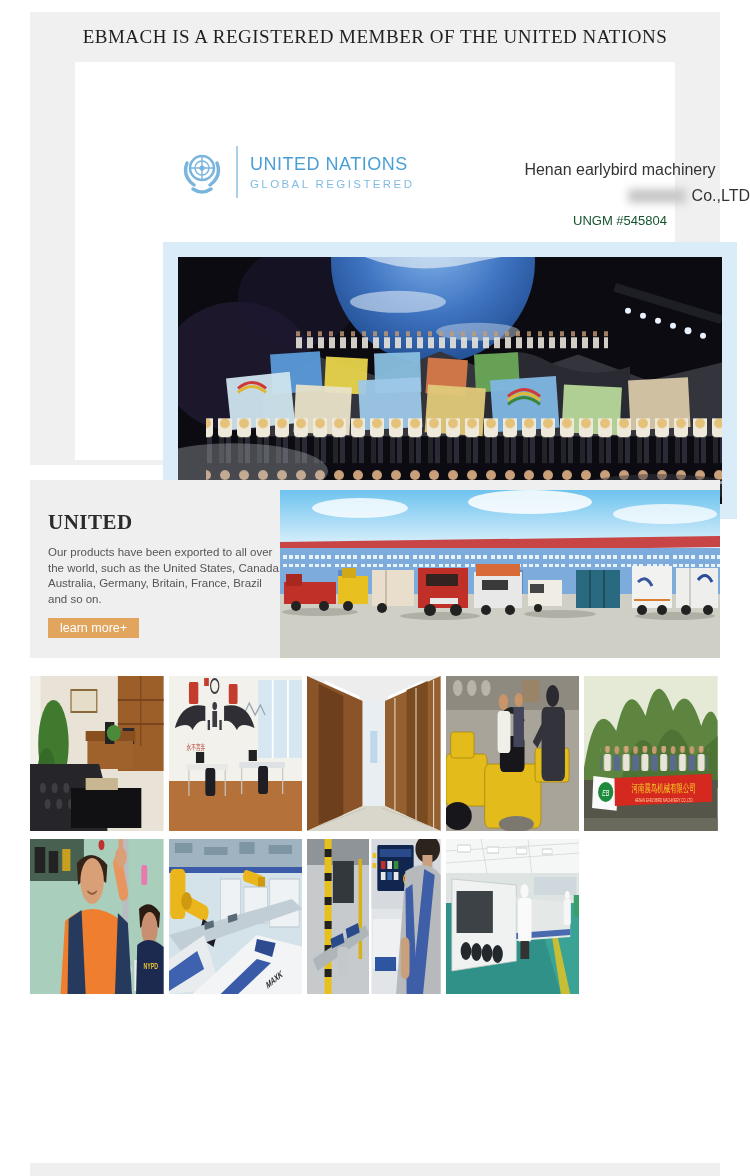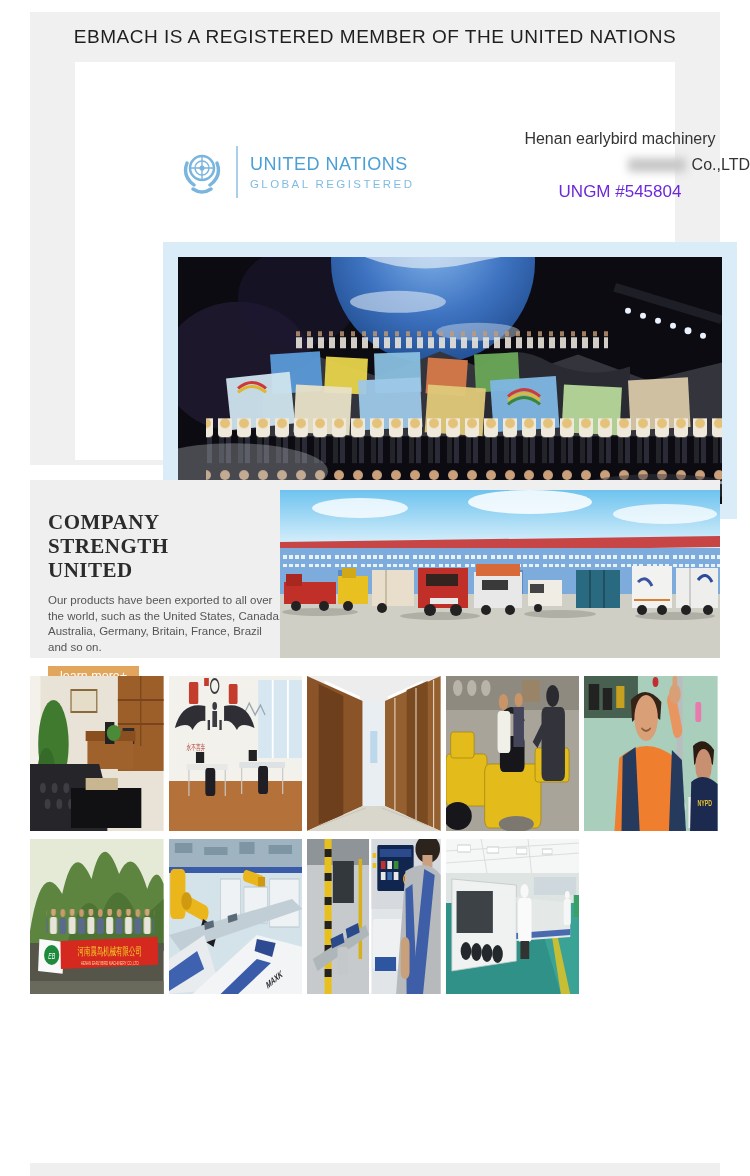--- a/index.html
+++ b/index.html
@@ -2,32 +2,32 @@
 <html><head>
 <meta charset="utf-8">
 <style>
   html,body{margin:0;padding:0;background:#ffffff;}
   body{width:750px;height:1176px;position:relative;overflow:hidden;
        font-family:"Liberation Sans", sans-serif;color:#222;}
   .abs{position:absolute;}
   
   .top-band{left:30px;top:12px;width:690px;height:453px;background:#f0f0f0;}
   .page-title{left:30px;top:26px;width:690px;text-align:center;
-      font-family:Liberation Sans, sans-serif;font-size:19px;letter-spacing:.5px;color:#1f1f1f;}
+      font-family:Liberation Serif, serif;font-size:19px;letter-spacing:.5px;color:#1f1f1f;}
   .ungm-card{left:75px;top:62px;width:600px;height:398px;background:#ffffff;}
   .brand{left:105px;top:84px;display:flex;align-items:center;gap:12px;}
   .brand .emblem{width:44px;height:48px;}
   .brand .divider{width:2px;height:52px;background:#a9cfe9;}
   .brand-line1{font-size:18px;font-weight:400;color:#4a9fd6;letter-spacing:.5px;}
   .brand-line2{font-size:11.5px;color:#80bce2;letter-spacing:2.4px;margin-top:3px;}
-  .company{left:415px;top:68px;width:260px;text-align:center;color:#333;}
+  .company{left:415px;top:99px;width:260px;text-align:center;color:#333;}
   .company .l1{font-size:16px;}
   .company .l2{font-size:16px;margin-top:8px;display:flex;align-items:center;justify-content:flex-end;gap:6px;}
   .blur-patch{display:inline-block;width:58px;height:14px;background:#c6c6c6;border-radius:2px;filter:blur(4px);}
-  .company .l3{font-size:17px;color:#6d28d9;margin-top:8px;}
+  .company .l3{font-size:13px;color:#14532d;margin-top:8px;}
   .photo-frame{left:88px;top:180px;width:574px;height:277px;background:#d9ecf8;}
   .photo-frame svg{position:absolute;left:15px;top:15px;width:544px;height:247px;}
   
   .strength{left:30px;top:480px;width:690px;height:178px;background:#efefef;}
   .strength-text{left:18px;top:30px;width:235px;position:absolute;}
   .strength-h{font-family:"Liberation Serif", serif;font-size:21px;font-weight:bold;
       color:#2b2b2b;line-height:1.15;letter-spacing:.5px;}
   .strength-p{font-size:11.5px;color:#555;line-height:1.35;margin-top:11px;}
   .learn-btn{display:inline-block;margin-top:11px;background:#e2a55e;color:#ffffff;
       font-size:12.5px;padding:3px 12px;border:none;cursor:pointer;}
@@ -139,21 +139,20 @@
       <rect y="228" width="544" height="20" fill="#0e0e13"></rect>
       <ellipse cx="55" cy="215" rx="95" ry="28" fill="#b8bcc4" opacity="0.35"></ellipse>
       <ellipse cx="480" cy="232" rx="80" ry="14" fill="#3a3a44" opacity="0.5"></ellipse>
     </svg>
   </div>
 </div>
 
 <div class="abs strength">
   <div class="strength-text">
     <div class="strength-h">
-      <div>COMPANY STRENGTH</div>
       <div>UNITED</div>
     </div>
     <div class="strength-p">Our products have been exported to all over the world, such as the United States, Canada, Australia, Germany, Britain, France, Brazil and so on.</div>
     <button class="learn-btn">learn more+</button>
   </div>
 
   <div class="truck-photo">
     <svg viewBox="0 0 440 168" preserveAspectRatio="none">
       <defs>
         <linearGradient id="sky" x1="0" y1="0" x2="0" y2="1">
@@ -365,49 +364,20 @@
       <circle cx="124" cy="24" r="7" fill="#c89468"></circle>
         <rect x="115" y="31" width="18" height="40" fill="#44445a"></rect>
       <circle cx="182" cy="20" r="11" fill="#2a2a30"></circle>
         <rect x="163" y="31" width="40" height="74" rx="7" fill="#33333b"></rect>
       <polygon points="163,48 148,66 156,72 168,58" fill="#33333b"></polygon>
     </svg>
   </figure>
 
   <figure class="cell">
     <svg viewBox="0 0 228 155" preserveAspectRatio="none">
-      <rect width="228" height="155" fill="#a9cebb"></rect>
-      <rect width="92" height="42" fill="#47604f"></rect>
-      <g fill="#222222">
-          <rect x="8" y="8" width="18" height="26"></rect>
-          <rect x="32" y="12" width="16" height="22"></rect>
-        </g>
-      <rect x="55" y="10" width="14" height="22" fill="#c8a020"></rect>
-      <circle cx="122" cy="6" r="5" fill="#c03030"></circle>
-      <rect x="190" y="26" width="10" height="20" rx="3" fill="#e87ab0"></rect>
-      <rect x="158" y="0" width="10" height="112" fill="#b9bdbf"></rect>
-      <text x="152" y="152" font-size="42" font-weight="bold" fill="#f2f2f2" opacity="0.9">2b</text>
-      <rect x="140" y="20" width="16" height="46" rx="7" fill="#e8955f" transform="rotate(-18 140 20)"></rect>
-      <circle cx="155" cy="18" r="10" fill="#d9a077"></circle>
-        <rect x="151" y="0" width="8" height="16" rx="3" fill="#d9a077"></rect>
-      <path d="M80,24 q26,-17 52,2 l-2,18 q-25,-12 -48,2 Z" fill="#352318"></path>
-      <ellipse cx="106" cy="42" rx="20" ry="23" fill="#d9a077"></ellipse>
-      <path d="M98,52 q8,6 16,0" stroke="#8a5a3a" stroke-width="2" fill="none"></path>
-      <path d="M60,82 q46,-24 96,0 l8,73 l-112,0 Z" fill="#ef7f2e"></path>
-      <path d="M66,80 l22,-9 l7,84 l-31,0 Z" fill="#263a5e"></path>
-      <path d="M150,74 l17,10 l7,71 l-29,0 Z" fill="#263a5e"></path>
-      <path d="M186,70 q19,-11 36,4 l-2,15 q-17,-9 -32,0 Z" fill="#2a1c12"></path>
-      <ellipse cx="204" cy="90" rx="14" ry="17" fill="#c89070"></ellipse>
-      <path d="M183,106 q21,-11 45,2 l0,47 l-47,0 Z" fill="#1c2a50"></path>
-      <text x="206" y="130" font-size="9" font-weight="bold" fill="#e8c030" text-anchor="middle">NYPD</text>
-    </svg>
-  </figure>
-
-  <figure class="cell">
-    <svg viewBox="0 0 228 155" preserveAspectRatio="none">
       <defs>
         <pattern id="crowd" width="32" height="34" patternUnits="userSpaceOnUse">
           <circle cx="8" cy="5" r="4" fill="#d2a478"></circle>
             <rect x="2" y="10" width="12" height="17" rx="3" fill="#e8e4da"></rect>
           <circle cx="24" cy="6" r="4" fill="#c89a70"></circle>
             <rect x="18" y="11" width="12" height="16" rx="3" fill="#5a6a8a"></rect>
         </pattern>
       </defs>
       <rect width="228" height="155" fill="#e4ead6"></rect>
       <path d="M0,92 Q20,18 55,55 Q75,0 105,40 Q125,-12 152,35 Q176,4 200,50 Q215,24 228,45 L228,112 L0,112 Z" fill="#5d8540"></path>
@@ -419,20 +389,49 @@
       <ellipse cx="37" cy="116" rx="13" ry="10" fill="#1e8a3c"></ellipse>
       <text x="37" y="120" font-size="9" font-style="italic" fill="#ffffff" text-anchor="middle">EB</text>
       <rect x="52" y="102" width="166" height="28" fill="#d5281e" transform="rotate(-1.5 52 102)"></rect>
       <text x="136" y="116" font-size="11" fill="#f5d327" text-anchor="middle">河南晨鸟机械有限公司</text>
       <text x="136" y="126" font-size="5" fill="#ffd9a0" text-anchor="middle">HENAN EARLYBIRD MACHINERY CO.,LTD</text>
     </svg>
   </figure>
 
   <figure class="cell">
     <svg viewBox="0 0 228 155" preserveAspectRatio="none">
+      <rect width="228" height="155" fill="#a9cebb"></rect>
+      <rect width="92" height="42" fill="#47604f"></rect>
+      <g fill="#222222">
+          <rect x="8" y="8" width="18" height="26"></rect>
+          <rect x="32" y="12" width="16" height="22"></rect>
+        </g>
+      <rect x="55" y="10" width="14" height="22" fill="#c8a020"></rect>
+      <circle cx="122" cy="6" r="5" fill="#c03030"></circle>
+      <rect x="190" y="26" width="10" height="20" rx="3" fill="#e87ab0"></rect>
+      <rect x="158" y="0" width="10" height="112" fill="#b9bdbf"></rect>
+      <text x="152" y="152" font-size="42" font-weight="bold" fill="#f2f2f2" opacity="0.9">2b</text>
+      <rect x="140" y="20" width="16" height="46" rx="7" fill="#e8955f" transform="rotate(-18 140 20)"></rect>
+      <circle cx="155" cy="18" r="10" fill="#d9a077"></circle>
+        <rect x="151" y="0" width="8" height="16" rx="3" fill="#d9a077"></rect>
+      <path d="M80,24 q26,-17 52,2 l-2,18 q-25,-12 -48,2 Z" fill="#352318"></path>
+      <ellipse cx="106" cy="42" rx="20" ry="23" fill="#d9a077"></ellipse>
+      <path d="M98,52 q8,6 16,0" stroke="#8a5a3a" stroke-width="2" fill="none"></path>
+      <path d="M60,82 q46,-24 96,0 l8,73 l-112,0 Z" fill="#ef7f2e"></path>
+      <path d="M66,80 l22,-9 l7,84 l-31,0 Z" fill="#263a5e"></path>
+      <path d="M150,74 l17,10 l7,71 l-29,0 Z" fill="#263a5e"></path>
+      <path d="M186,70 q19,-11 36,4 l-2,15 q-17,-9 -32,0 Z" fill="#2a1c12"></path>
+      <ellipse cx="204" cy="90" rx="14" ry="17" fill="#c89070"></ellipse>
+      <path d="M183,106 q21,-11 45,2 l0,47 l-47,0 Z" fill="#1c2a50"></path>
+      <text x="206" y="130" font-size="9" font-weight="bold" fill="#e8c030" text-anchor="middle">NYPD</text>
+    </svg>
+  </figure>
+
+  <figure class="cell">
+    <svg viewBox="0 0 228 155" preserveAspectRatio="none">
       <rect width="228" height="155" fill="#d4e2ea"></rect>
       <rect width="228" height="30" fill="#9fb4c0"></rect>
       <g fill="#7e96a4">
           <rect x="10" y="4" width="30" height="10"></rect>
           <rect x="60" y="8" width="40" height="8"></rect>
           <rect x="120" y="3" width="26" height="12"></rect>
           <rect x="170" y="6" width="40" height="9"></rect>
         </g>
       <rect y="28" width="228" height="6" fill="#3a5ca8"></rect>
       <g fill="#eab61c">

